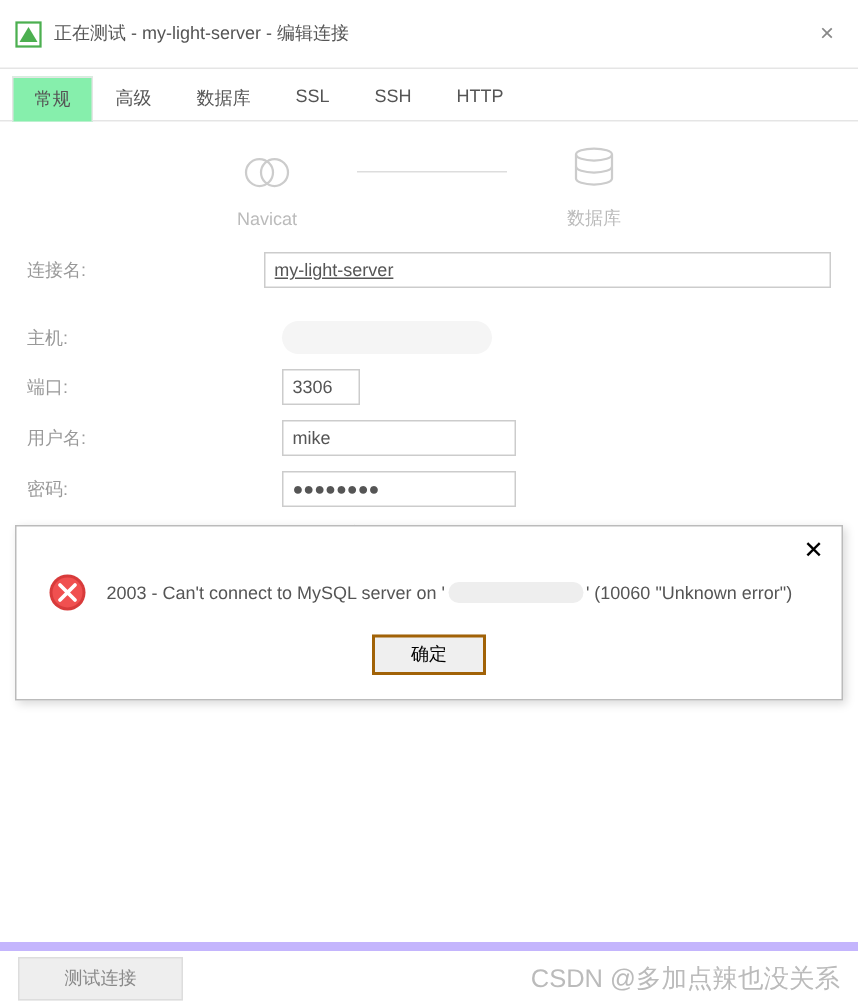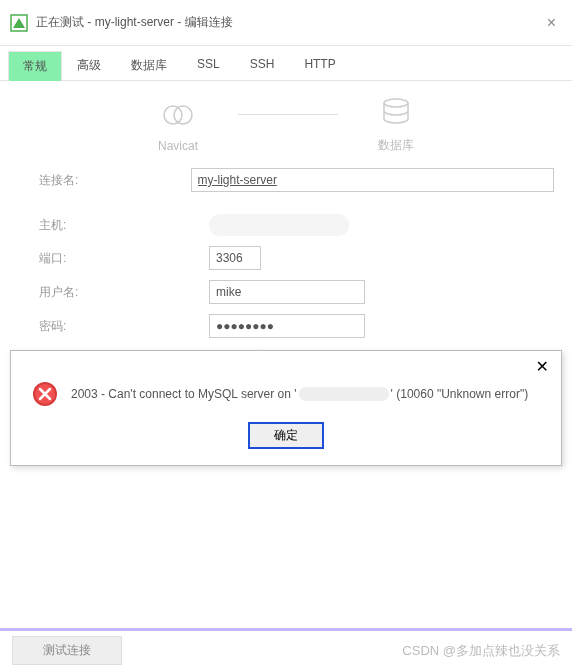--- a/index.html
+++ b/index.html
@@ -11,45 +11,45 @@
 .titlebar .close-btn { font-size: 16px; color: #888; padding: 0 6px; cursor: pointer; }
 
 .tabs { display: flex; padding: 4px 8px 0 8px; border-bottom: 1px solid #e5e5e5; }
 .tab { padding: 6px 14px; color: #555; cursor: pointer; border: 1px solid transparent; border-bottom: none; }
 .tab.active { border-color: #e5e5e5; background: #86efac; position: relative; top: 1px; }
 
 .header-illustration { display: flex; align-items: center; justify-content: center; padding: 14px 0 8px 0; gap: 40px; }
 .illus-item { display: flex; flex-direction: column; align-items: center; gap: 6px; color: #bbb; }
 .illus-line { width: 100px; height: 1px; background: #ddd; margin-top: -20px; }
 
-.form { padding: 6px 18px; margin-left: 21px; }
+.form { padding: 6px 18px; }
 .form-row { display: flex; align-items: center; margin-bottom: 10px; }
 .form-row.gap { margin-bottom: 22px; }
 .form-label { width: 170px; color: #999; }
 .form-input { border: 1px solid #ccc; padding: 4px 6px; color: #555; height: 24px; }
 .form-input.wide { width: 406px; text-decoration: underline; }
 .form-input.short { width: 52px; }
 .form-input.med { width: 156px; }
 .hidden-field { width: 140px; height: 22px; background: #f5f5f5; border-radius: 11px; }
 .checkbox-row { margin-left: 170px; display: flex; align-items: center; gap: 6px; color: #999; }
 .chk { width: 13px; height: 13px; border: 1px solid #3399ff; display: inline-flex; align-items: center; justify-content: center; color: #3399ff; font-size: 10px; }
 
 .error-dialog { position: absolute; top: 350px; left: 10px; right: 10px; border: 1px solid #bbb; background: #fff; box-shadow: 2px 2px 6px rgba(0,0,0,0.15); }
 .error-dialog .dlg-close { text-align: right; padding: 6px 12px 0 0; }
 .error-dialog .dlg-close span { font-size: 16px; cursor: pointer; }
 .error-dialog .dlg-body { display: flex; align-items: center; padding: 4px 20px 14px 20px; gap: 12px; }
 .error-icon { flex-shrink: 0; }
 .error-text { color: #555; display: flex; align-items: center; }
 .blur { display: inline-block; width: 90px; height: 14px; background: #eee; border-radius: 7px; margin: 0 2px; }
 .dlg-footer { text-align: center; padding: 0 0 16px 0; }
-.ok-btn { border: 2px solid #1d4ed8; background: #efefef; padding: 3px 24px; cursor: pointer; }
+.ok-btn { border: 2px solid #a16207; background: #efefef; padding: 3px 24px; cursor: pointer; }
 
-.footer { position: absolute; bottom: 0; left: 0; right: 0; border-top: 3px solid #c4b5fd; height: 42px; display: flex; align-items: center; padding: 0 12px; justify-content: space-between; }
+.footer { position: absolute; bottom: 0; left: 0; right: 0; border-top: 6px solid #c4b5fd; height: 42px; display: flex; align-items: center; padding: 0 12px; justify-content: space-between; }
 .test-btn { background: #eee; border: 1px solid #ddd; color: #888; padding: 5px 30px; cursor: pointer; }
-.watermark { color: #bbb; font-size: 13px; }
+.watermark { color: #bbb; font-size: 17px; }
 </style>
 </head>
 <body>
 
 <div class="titlebar">
   <svg class="app-icon" viewBox="0 0 18 18">
       <rect x="1" y="1" width="16" height="16" fill="none" stroke="#4CAF50" stroke-width="1.5"></rect>
       <path d="M3 14 L9 4 L15 14" fill="#4CAF50"></path>
     </svg>
   <span class="title-text">正在测试 - my-light-server - 编辑连接</span>

